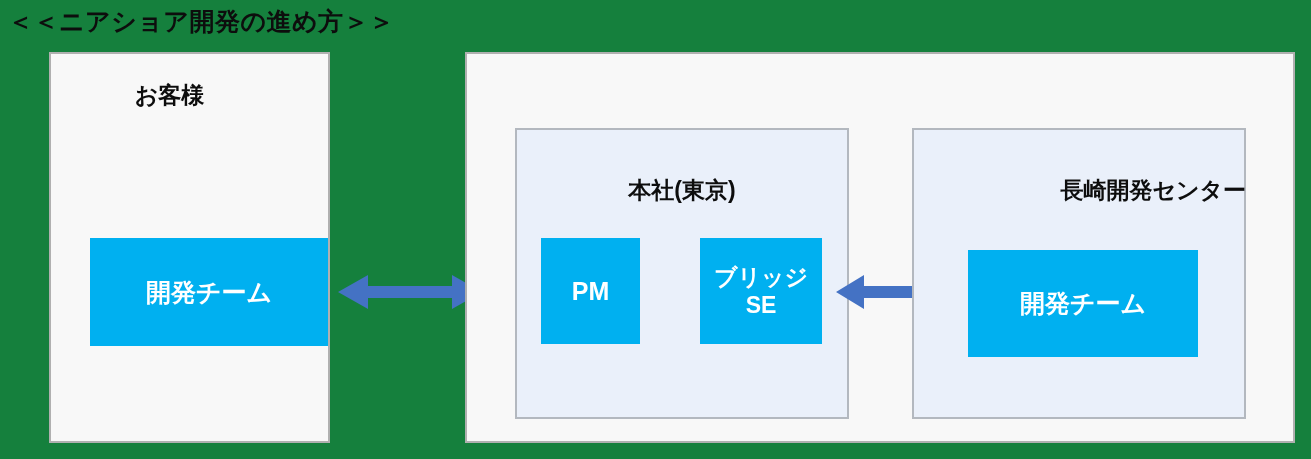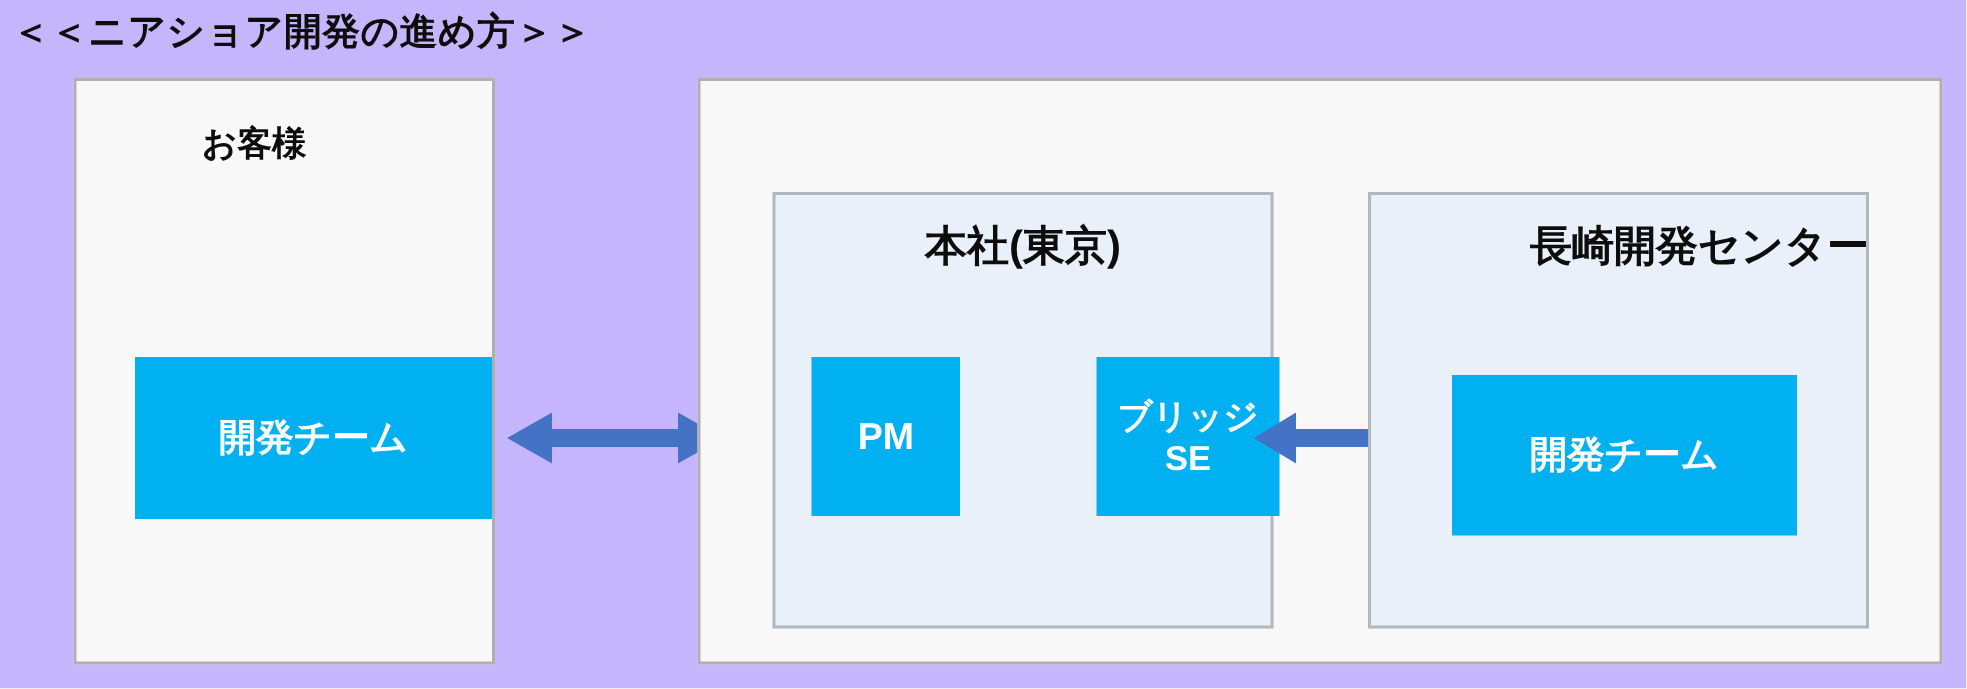--- a/index.html
+++ b/index.html
@@ -8,21 +8,21 @@
     background: #ffffff;
   }
   body {
     font-family: "Liberation Sans", "DejaVu Sans", sans-serif;
     color: #1a1a1a;
   }
   #canvas {
     position: relative;
     width: 1311px;
     height: 459px;
-    background: #c4b5fd;
+    background: #15803d;
     overflow: hidden;
   }
 
   
   .diagram-title {
     position: absolute;
     left: 8px;
     top: 4px;
     font-size: 25px;
     font-weight: 700;
@@ -55,24 +55,25 @@
     position: absolute;
     background: #eaf0fa;
     border: 2px solid #b3b8bf;
     box-sizing: border-box;
   }
   .site-title {
     position: absolute;
     left: 0;
     right: 1px;
     text-align: center;
-    font-size: 28px;
+    font-size: 23px;
     font-weight: 700;
     color: #0d0d0d;
     white-space: nowrap;
+    margin-top: 30px;
   }
 
   
   .role-box {
     position: absolute;
     background: #00b0f0;
     display: flex;
     align-items: center;
     justify-content: center;
     text-align: center;
@@ -116,21 +117,21 @@
 
   <div class="group-box" style="left:465px; top:52px; width:830px; height:391px;">
   </div>
 
   <div class="site-box" style="left:515px; top:128px; width:334px; height:291px;">
   </div>
   <div class="site-title" style="left:515px; top:145px; width:334px;">本社(東京)</div>
 
   <div class="role-box" style="left:541px; top:238px; width:99px; height:106px;">PM</div>
 
-  <div class="role-box small-label" style="left:700px; top:238px; width:122px; height:106px;margin-left:31px;">ブリッジ
+  <div class="role-box small-label" style="left:700px; top:238px; width:122px; height:106px;">ブリッジ
 SE</div>
 
   <div class="arrow" style="left:834px; top:271px;">
     <svg width="132" height="42" viewBox="0 0 132 42">
       <g fill="#4472c4">
         <path d="M2 21 L30 4 L30 15 L102 15 L102 4 L130 21 L102 38 L102 27 L30 27 L30 38 Z"></path>
       </g>
       <line x1="30" y1="21" x2="102" y2="21" stroke="#4472c4" stroke-width="4"></line>
     </svg>
   </div>

